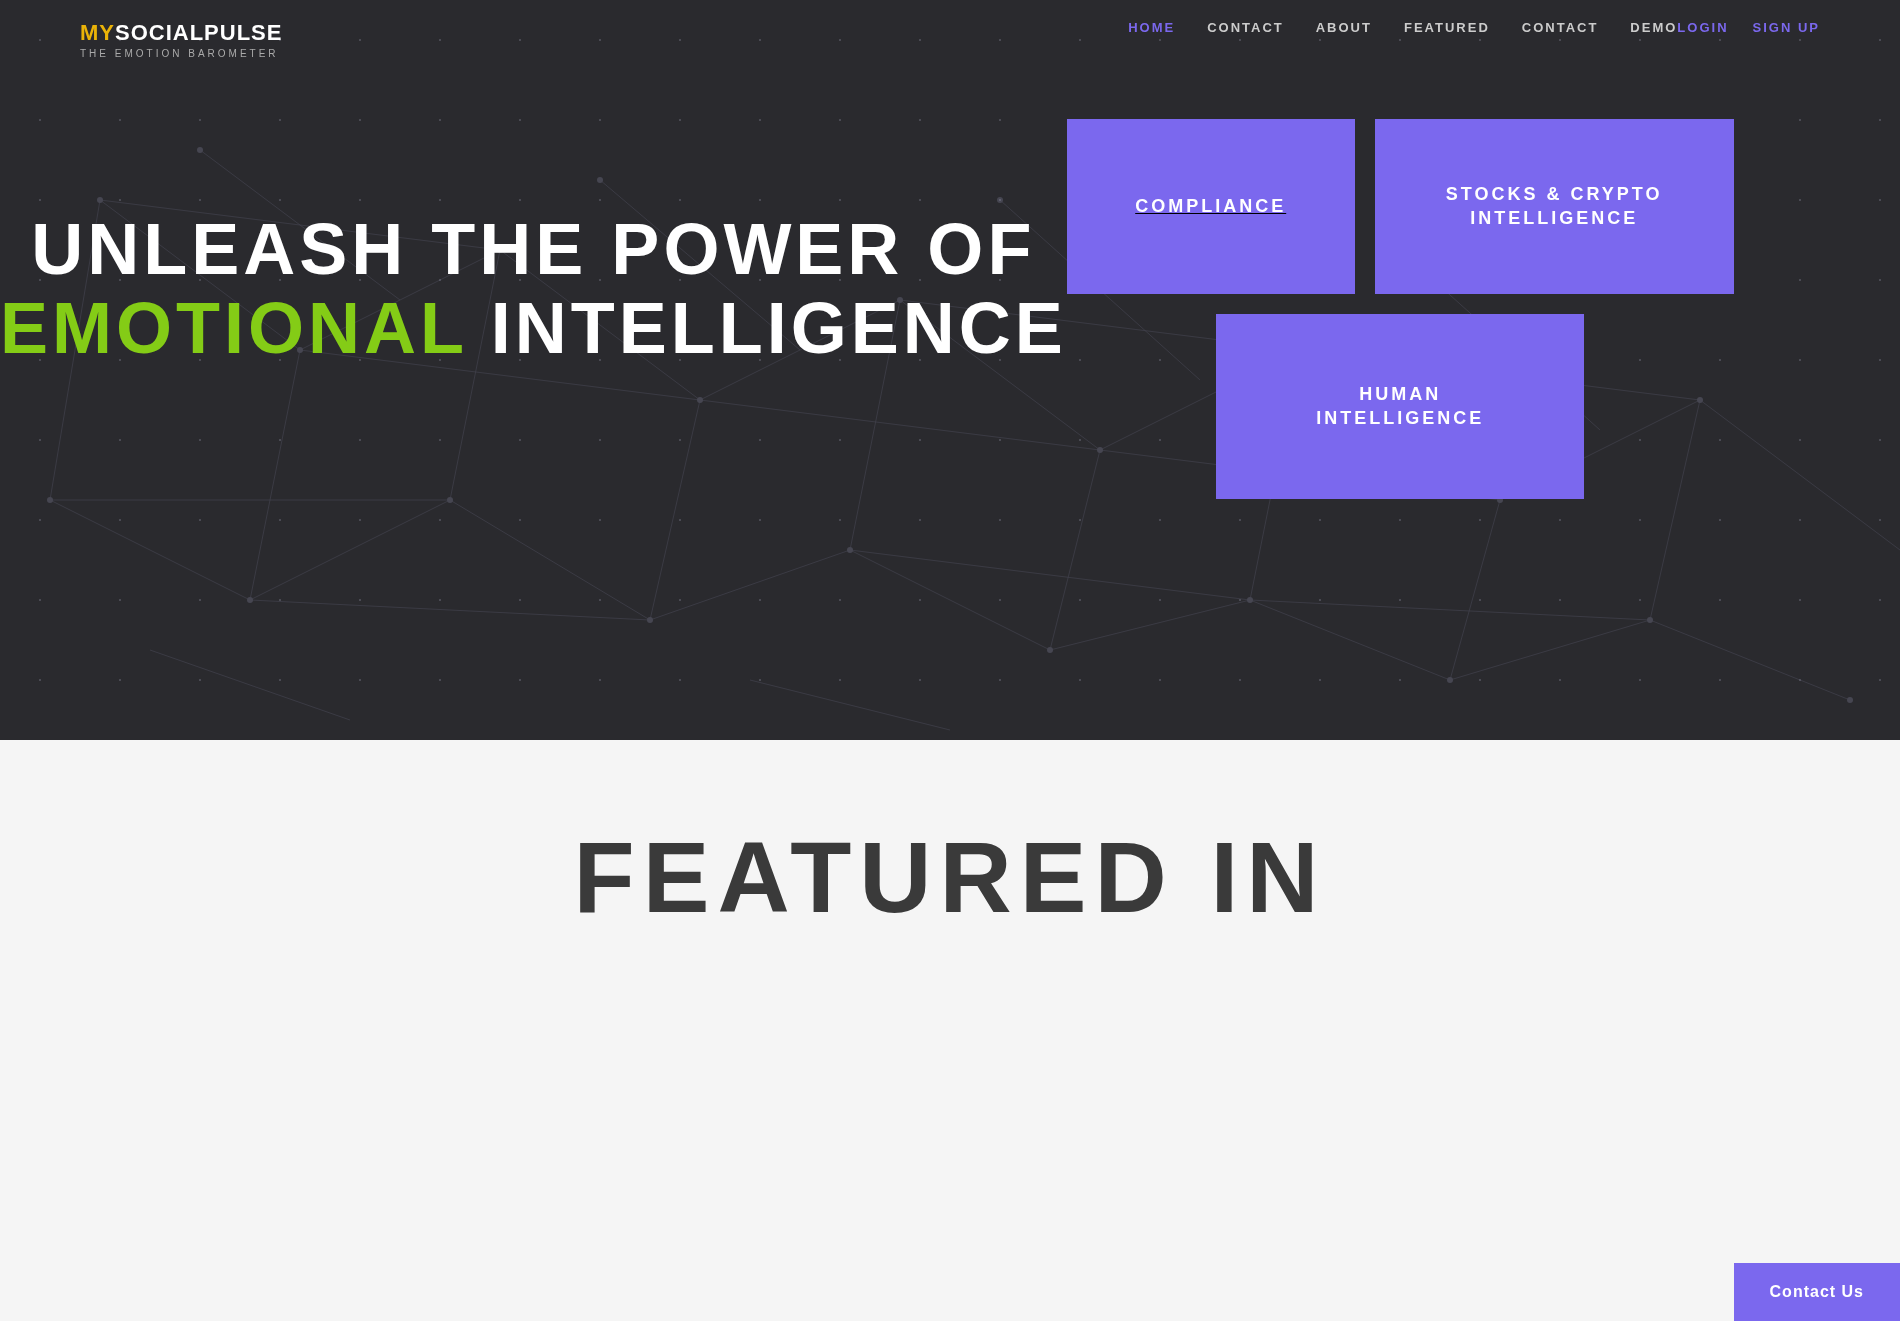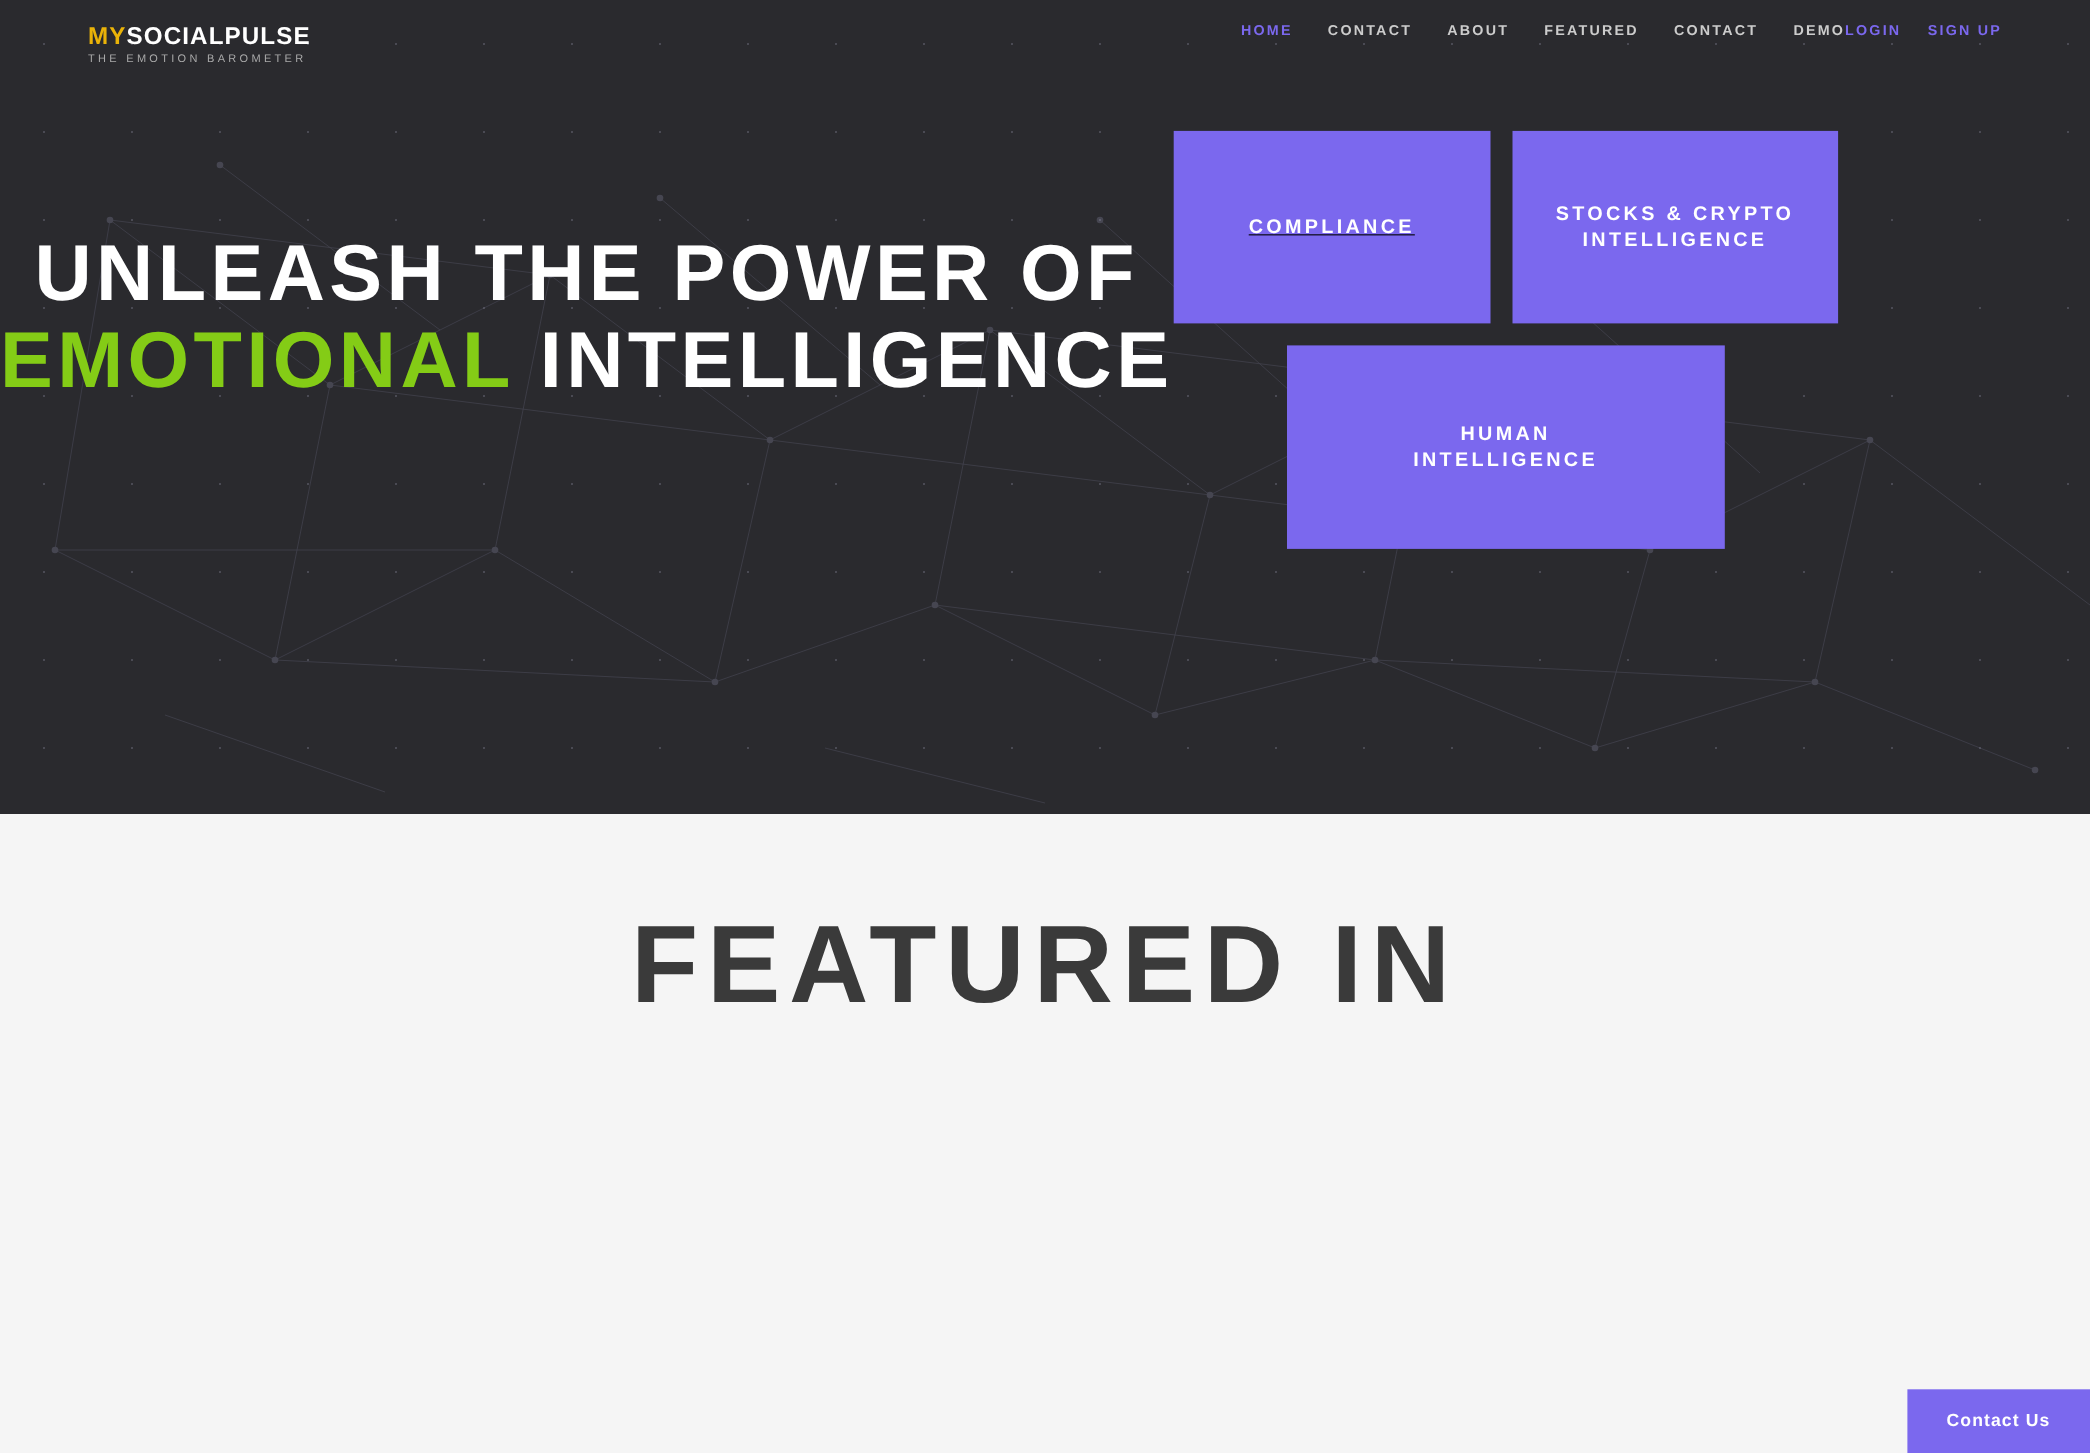--- a/index.html
+++ b/index.html
@@ -172,26 +172,26 @@
       line-height: 1.3;
     }
 
     .card-compliance {
       width: 288px;
       height: 175px;
       text-decoration: underline;
     }
 
     .card-stocks {
-      width: 296px;
+      width: 359px;
       height: 175px;
     }
 
     .card-human {
-      width: 398px;
+      width: 368px;
       height: 185px;
       margin-top: 20px;
     }
 
     
     .featured-section {
       width: 1900px;
       background-color: #f5f5f5;
       min-height: 580px;
       display: flex;

